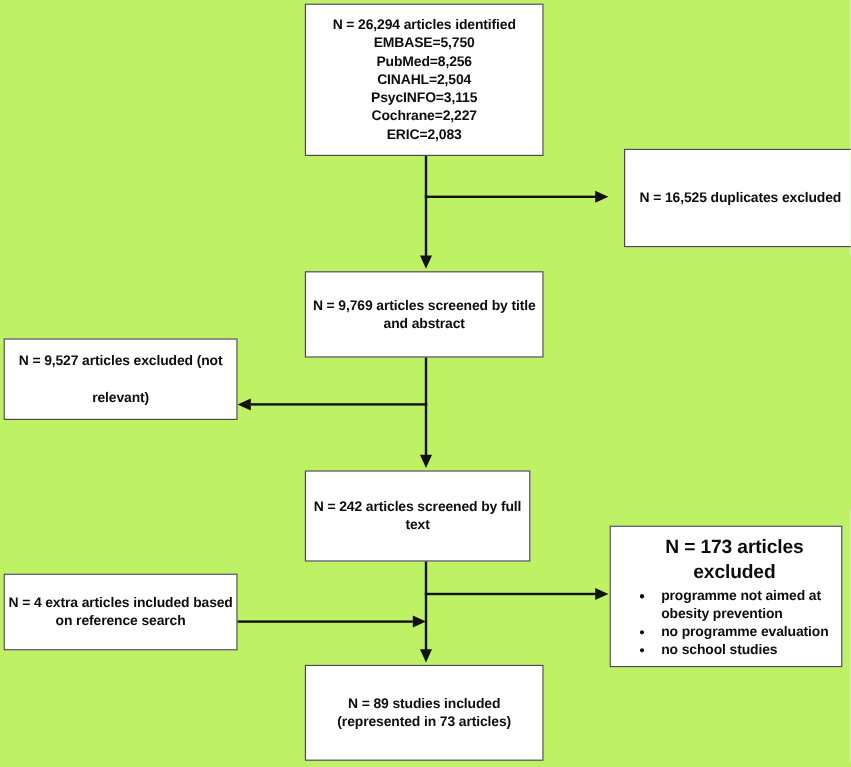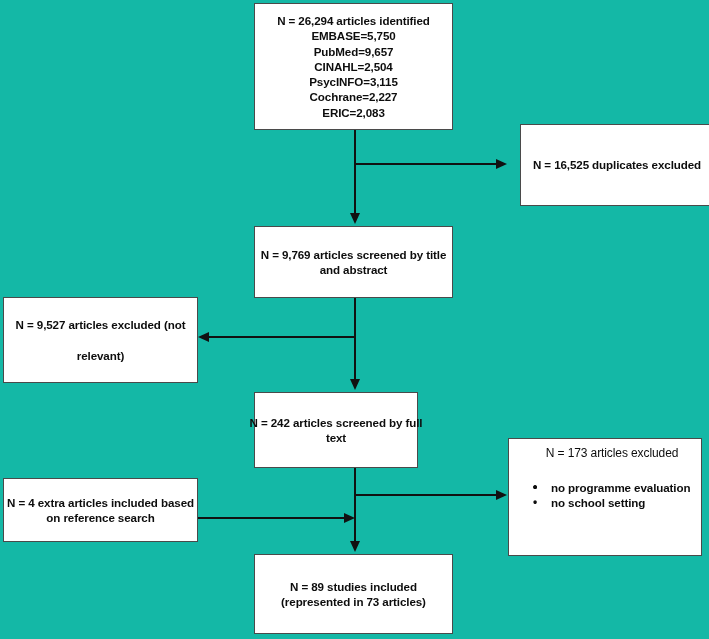--- a/index.html
+++ b/index.html
@@ -9,21 +9,21 @@
   }
   body {
     font-family: "Liberation Sans", sans-serif;
     color: #0d0d0d;
   }
   #flow-root {
     position: relative;
     width: 709px;
     height: 639px;
     overflow: hidden;
-    background: #14b8a6;
+    background: #bef264;
   }
   .node {
     position: absolute;
     box-sizing: border-box;
     border: 1.6px solid #4a4a4a;
     background: #ffffff;
     display: flex;
     flex-direction: column;
     align-items: center;
     justify-content: center;
@@ -35,39 +35,39 @@
     padding: 2px 6px;
   }
   .node .line {
     display: block;
     white-space: nowrap;
   }
   
   #node-identified  { left: 254px; top: 3px;   width: 199px; height: 127px; }
   #node-duplicates  { left: 520px; top: 124px; width: 194px; height: 82px;  }
   #node-screened    { left: 254px; top: 226px; width: 199px; height: 72px;  }
-  #node-excluded-ta { left: 3px;   top: 297px; width: 195px; height: 86px; gap: 16px;  }
-  #node-fulltext    { left: 254px; top: 392px; width: 164px; height: 76px;  }
+  #node-excluded-ta { left: 3px;   top: 282px; width: 195px; height: 68px; gap: 16px;  }
+  #node-fulltext    { left: 254px; top: 392px; width: 188px; height: 76px;  }
   #node-excluded-ft { left: 508px; top: 438px; width: 194px; height: 118px; }
   #node-extra       { left: 3px;   top: 478px; width: 195px; height: 64px;  }
   #node-included    { left: 254px; top: 554px; width: 199px; height: 80px;  }
 
   
   #node-excluded-ft {
     display: block;
     padding: 7px 4px 4px 4px;
     text-align: left;
   }
   #node-excluded-ft .ft-title {
     display: block;
     text-align: center;
     padding-left: 14px;
-    font-weight: normal;
-    font-size: 12px;
-    margin-bottom: 18px;
+    font-weight: bold;
+    font-size: 16px;
+    margin-bottom: 1px;
   }
   #node-excluded-ft ul {
     margin: 0;
     padding: 0 0 0 38px;
     list-style: none;
   }
   #node-excluded-ft li {
     position: relative;
     font-size: 11.6px;
     line-height: 1.3;
@@ -112,21 +112,21 @@
   }
 </style>
 </head>
 <body>
 
 <div id="flow-root">
 
   <div class="node" id="node-identified">
     <span class="line">N = 26,294 articles identified</span>
     <span class="line">EMBASE=5,750</span>
-    <span class="line">PubMed=9,657</span>
+    <span class="line">PubMed=8,256</span>
     <span class="line">CINAHL=2,504</span>
     <span class="line">PsycINFO=3,115</span>
     <span class="line">Cochrane=2,227</span>
     <span class="line">ERIC=2,083</span>
   </div>
 
   <div class="node" id="node-duplicates">
     <span class="line">N = 16,525 duplicates excluded</span>
   </div>
 
@@ -142,23 +142,23 @@
 
   <div class="node" id="node-fulltext">
     <span class="line">N = 242 articles screened by full</span>
     <span class="line">text</span>
   </div>
 
   <div class="node" id="node-excluded-ft">
     <span class="ft-title">N = 173 articles excluded</span>
     <ul>
       <li><span class="bullet-dot">•</span></li>
-      <li><span class="bullet-dot">•</span></li>
+      <li><span class="bullet-dot">•</span><span>programme not aimed at obesity prevention</span></li>
       <li><span class="bullet-dot">•</span><span>no programme evaluation</span></li>
-      <li><span class="bullet-dot">•</span><span>no school setting</span></li>
+      <li><span class="bullet-dot">•</span><span>no school studies</span></li>
     </ul>
   </div>
 
   <div class="node" id="node-extra">
     <span class="line">N = 4 extra articles included based</span>
     <span class="line">on reference search</span>
   </div>
 
   <div class="node" id="node-included">
     <span class="line">N = 89 studies included</span>

